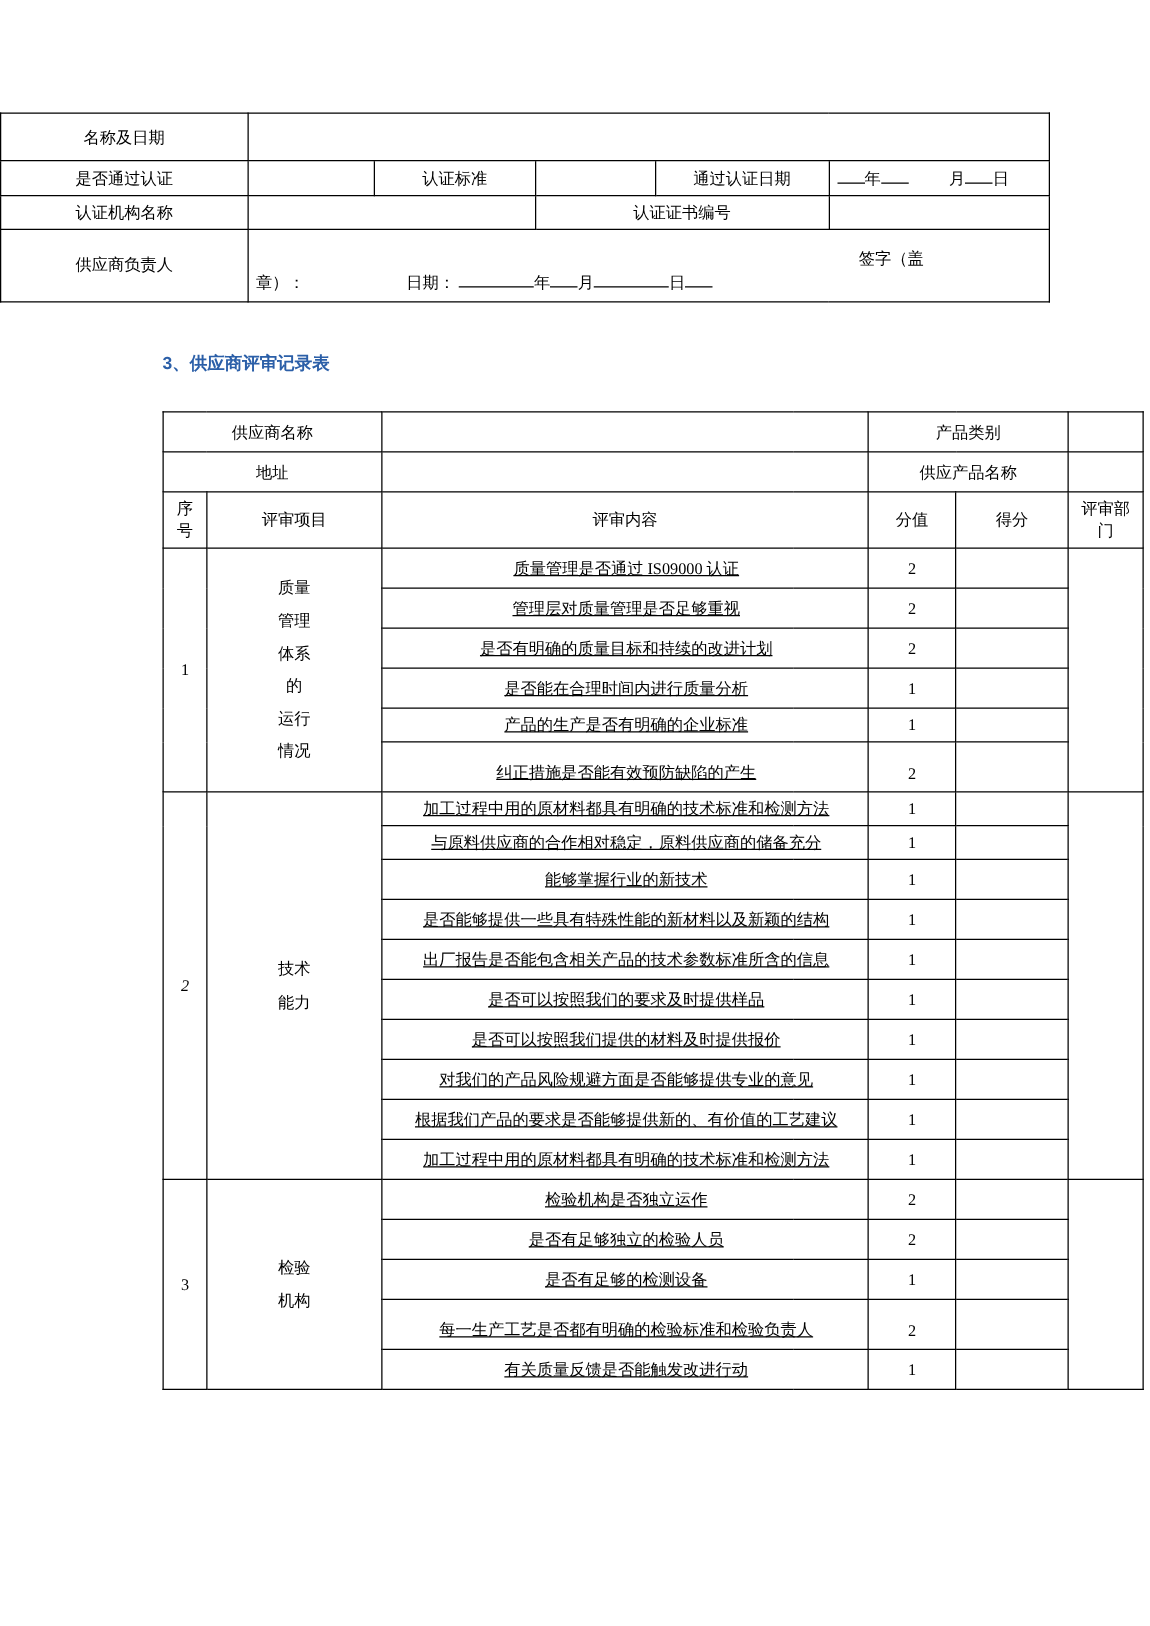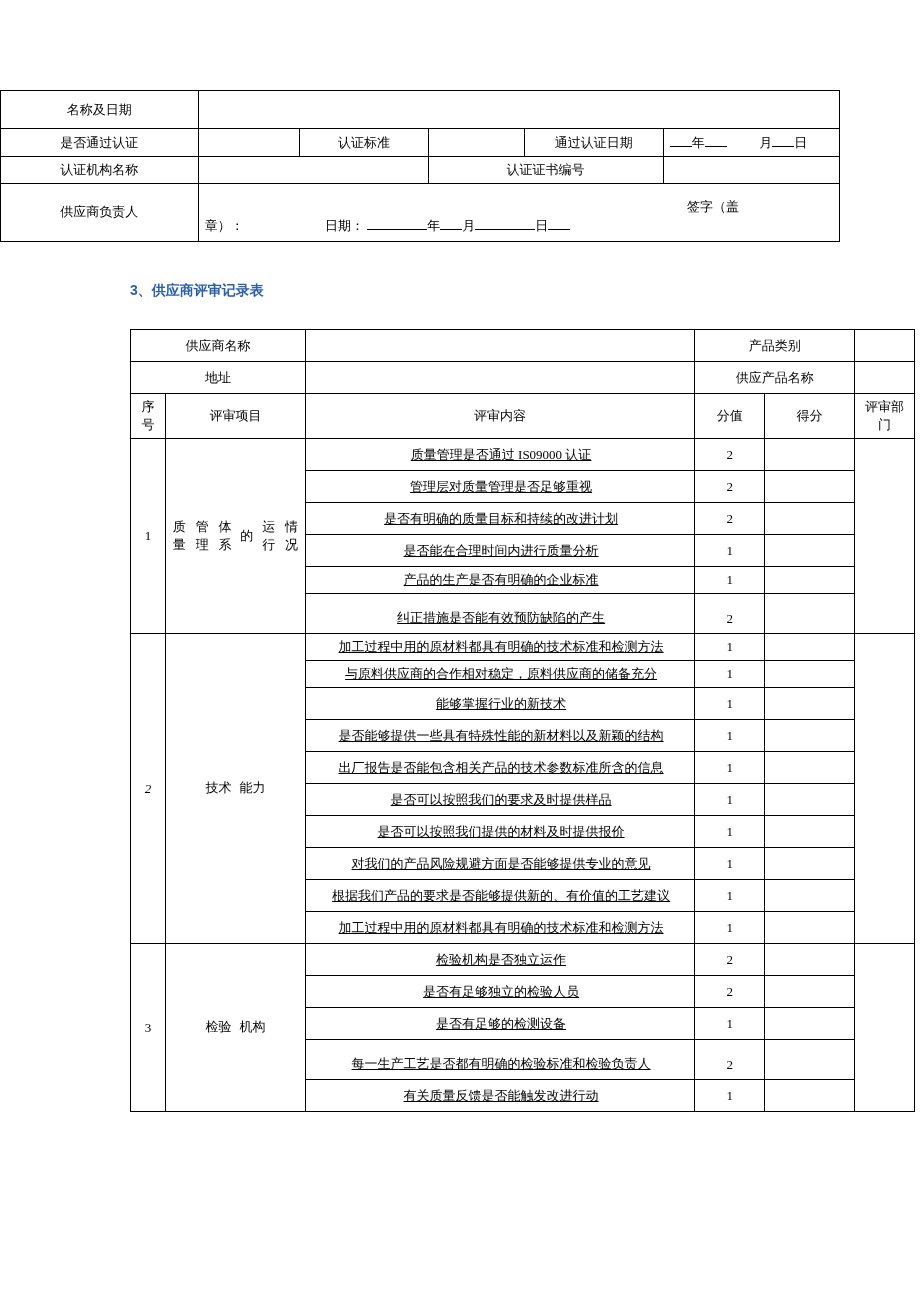--- a/index.html
+++ b/index.html
@@ -28,21 +28,21 @@
     font-weight: bold;
     font-size: 14px;
     font-family: Arial, "SimSun", serif;
   }
   .sec-title .num { color: #2b5fa8; }
   .main-tbl { width: 785px; margin-left: 130px; }
   .main-tbl td { text-align: center; }
   .main-tbl .hd { height: 32px; }
   .main-tbl .hd2 { height: 42px; vertical-align: bottom; padding-bottom: 6px; }
   .main-tbl .content { text-align: center; padding-left: 8px; height: 32px; text-decoration: underline; }
-  .vstack { display: flex; flex-direction: row; align-items: center; justify-content: center; gap: 8px; padding: 8px 0; }
+  .vstack { display: flex; flex-direction: column; align-items: center; justify-content: center; gap: 8px; padding: 8px 0; }
   .vstack span { display: block; line-height: 1.4; }
   .uline { display: inline-block; border-bottom: 1px solid #000; min-width: 40px; height: 14px; vertical-align: baseline; }
   .uline-s { min-width: 22px; }
   .uline-m { min-width: 60px; }
   .c { text-align: center; }
 </style>
 </head>
 <body>
 
 <div class="page">

